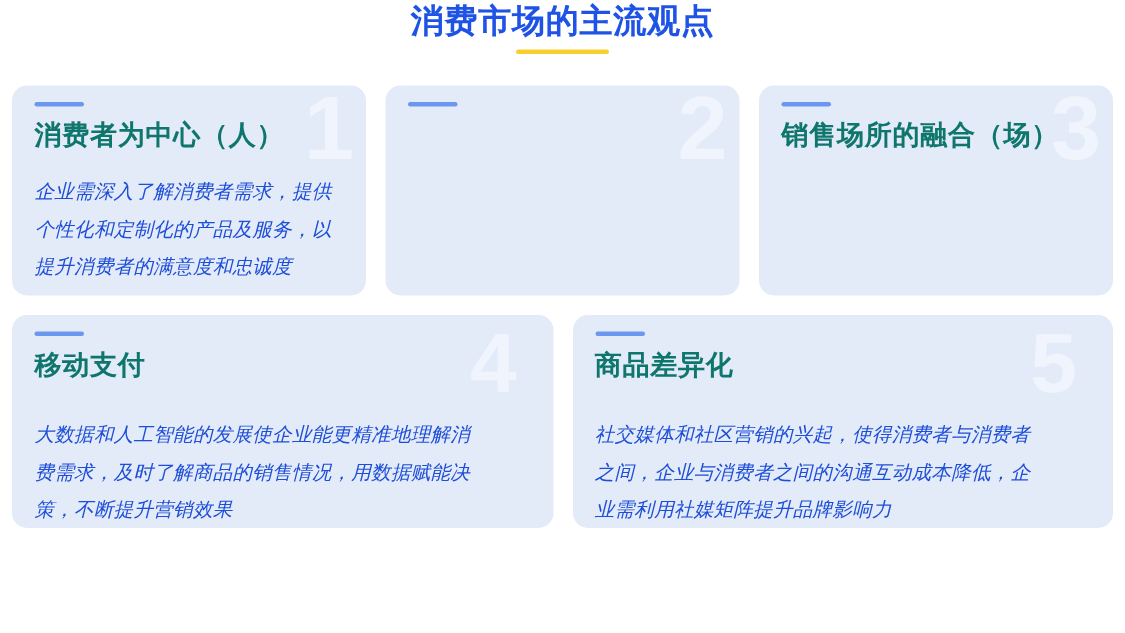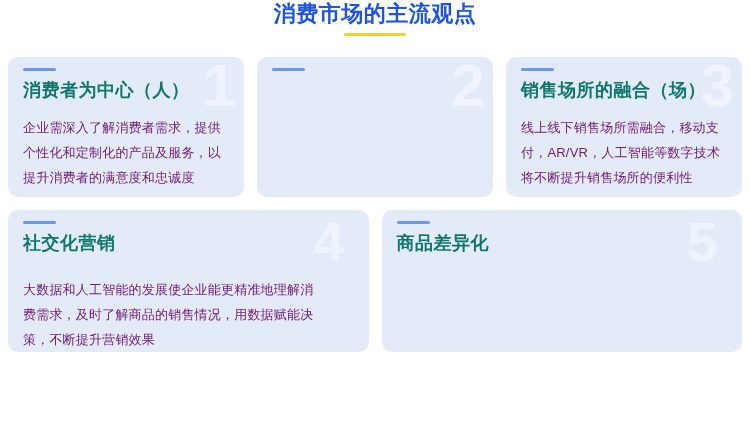--- a/index.html
+++ b/index.html
@@ -68,24 +68,25 @@
     font-weight: bold;
     color: #0f766e;
     letter-spacing: 0.5px;
     position: relative;
     z-index: 1;
   }
   .card-body {
     margin: 13px 0 0;
     font-size: 13px;
     line-height: 25px;
-    color: #701a75;
+    color: #1d4ed8;
     letter-spacing: 0.2px;
     position: relative;
     z-index: 1;
+    font-style: italic;
   }
   .row-bottom .card-body {
     margin-top: 22px;
     max-width: 300px;
   }
   .card-number {
     position: absolute;
     top: -1px;
     right: 8px;
     font-size: 60px;
@@ -121,34 +122,34 @@
 
     <div class="card">
       <div class="card-number">2</div>
       <div class="accent-line"></div>
     </div>
 
     <div class="card">
       <div class="card-number">3</div>
       <div class="accent-line"></div>
       <h2 class="card-title">销售场所的融合（场）</h2>
-      <p class="card-body">线上线下销售场所需融合，移动支付，AR/VR，人工智能等数字技术将不断提升销售场所的便利性</p>
     </div>
 
   </div>
 
   <div class="row row-bottom">
 
     <div class="card">
       <div class="card-number">4</div>
       <div class="accent-line"></div>
-      <h2 class="card-title">社交化营销</h2>
+      <h2 class="card-title">移动支付</h2>
       <p class="card-body">大数据和人工智能的发展使企业能更精准地理解消费需求，及时了解商品的销售情况，用数据赋能决策，不断提升营销效果</p>
     </div>
 
     <div class="card">
       <div class="card-number">5</div>
       <div class="accent-line"></div>
       <h2 class="card-title">商品差异化</h2>
+      <p class="card-body">社交媒体和社区营销的兴起，使得消费者与消费者之间，企业与消费者之间的沟通互动成本降低，企业需利用社媒矩阵提升品牌影响力</p>
     </div>
 
   </div>
 </div>
 
 </body></html>

